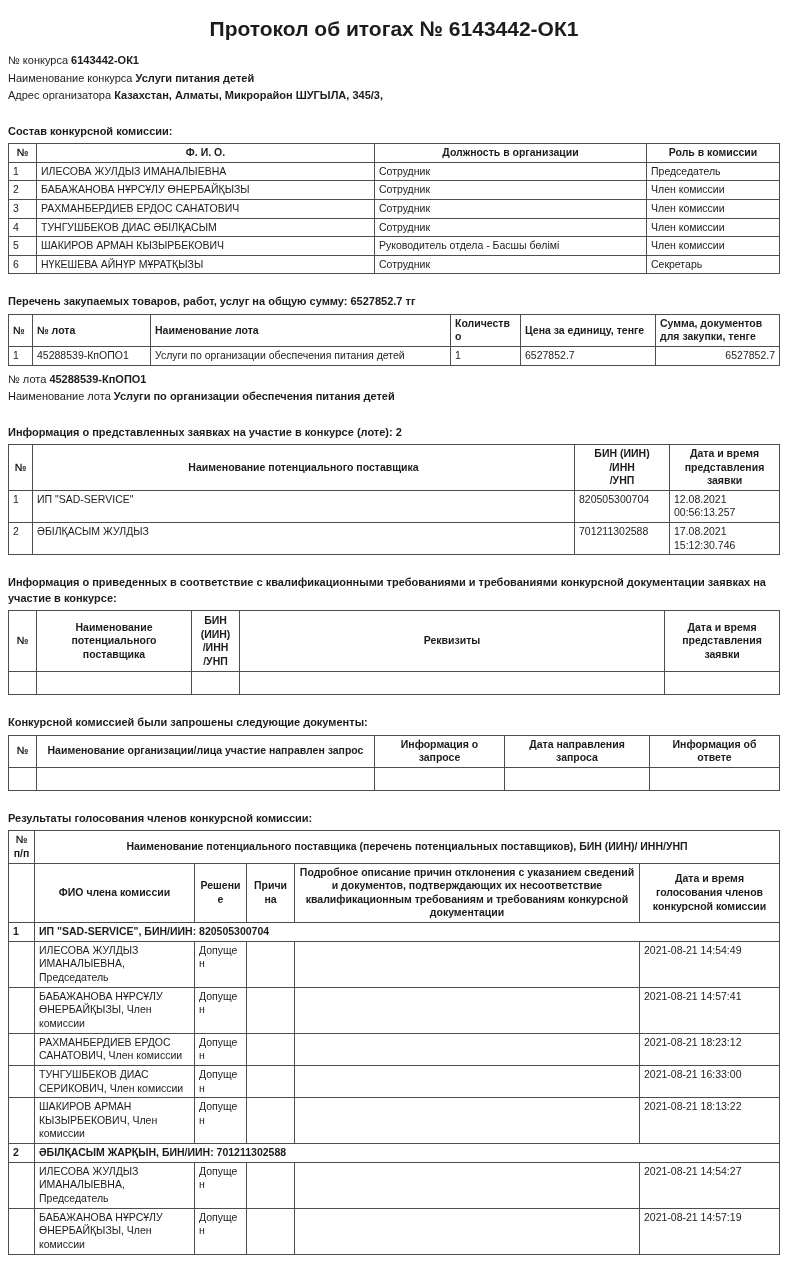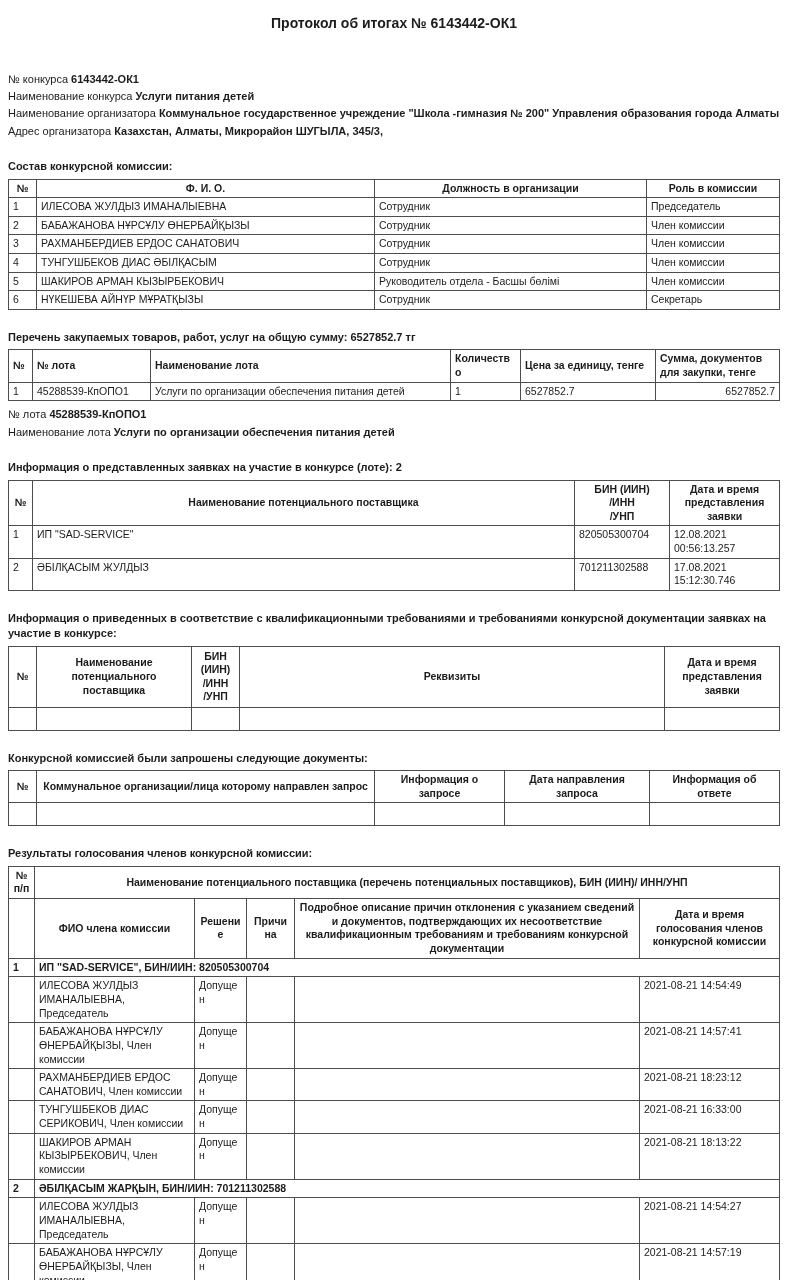--- a/index.html
+++ b/index.html
@@ -3,21 +3,21 @@
 <meta charset="utf-8">
 <style>
   html,body{margin:0;padding:0;background:#fff;}
   .page{
     width:788px;min-height:1280px;box-sizing:border-box;
     padding:10px 8px 4px 8px;position:relative;
     font-family:"Liberation Sans","DejaVu Sans",sans-serif;
     color:#1c1c1c;font-size:11px;line-height:1.4;
   }
   .doc-title{
-    text-align:center;font-size:14px;font-weight:bold;margin:4px 0 38px 0;
+    text-align:center;font-size:21px;font-weight:bold;margin:4px 0 10px 0;
   }
   .line{margin:0 0 2px 0;}
   .gap{}
   b{font-weight:bold;}
   .sec-heading{font-weight:bold;margin:20px 0 4px 0;}
   table{border-collapse:collapse;width:100%;margin:2px 0 6px 0;table-layout:fixed;}
   th,td{
     border:1px solid #4d4d4d;padding:2px 4px;vertical-align:top;
     font-size:10.5px;line-height:1.3;word-wrap:break-word;
   }
@@ -32,21 +32,20 @@
 </head>
 <body>
 
 <div class="page">
 
   <div class="doc-title">Протокол об итогах № 6143442-ОК1</div>
 
 
   <p class="line gap"><span>№ конкурса</span> <b>6143442-ОК1</b></p>
   <p class="line"><span>Наименование конкурса</span> <b>Услуги питания детей</b></p>
-  <p class="line"><span>Наименование организатора</span> <b>Коммунальное государственное учреждение "Школа -гимназия № 200" Управления образования города Алматы</b></p>
   <p class="line"><span>Адрес организатора</span> <b>Казахстан, Алматы, Микрорайон ШУГЫЛА, 345/3,</b></p>
 
   <p class="sec-heading">Состав конкурсной комиссии:</p>
   <table>
     <colgroup>
         <col style="width:28px">
         <col style="width:338px">
         <col style="width:272px">
         <col>
       </colgroup>
@@ -211,21 +210,21 @@
     <colgroup>
         <col style="width:28px">
         <col>
         <col style="width:130px">
         <col style="width:145px">
         <col style="width:130px">
       </colgroup>
     <thead>
       <tr>
         <th>№</th>
-        <th>Коммунальное организации/лица которому направлен запрос</th>
+        <th>Наименование организации/лица участие направлен запрос</th>
         <th>Информация о запросе</th>
         <th>Дата направления запроса</th>
         <th>Информация об ответе</th>
       </tr>
     </thead>
     <tbody>
       <tr class="empty-row">
         <td></td>
         <td></td>
         <td></td>

